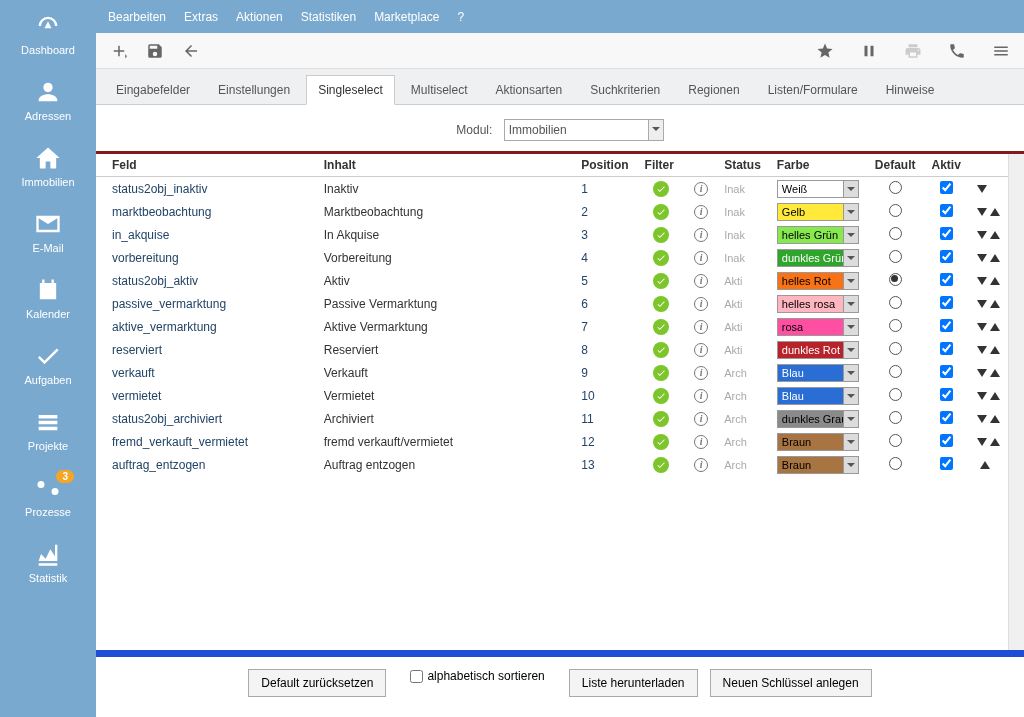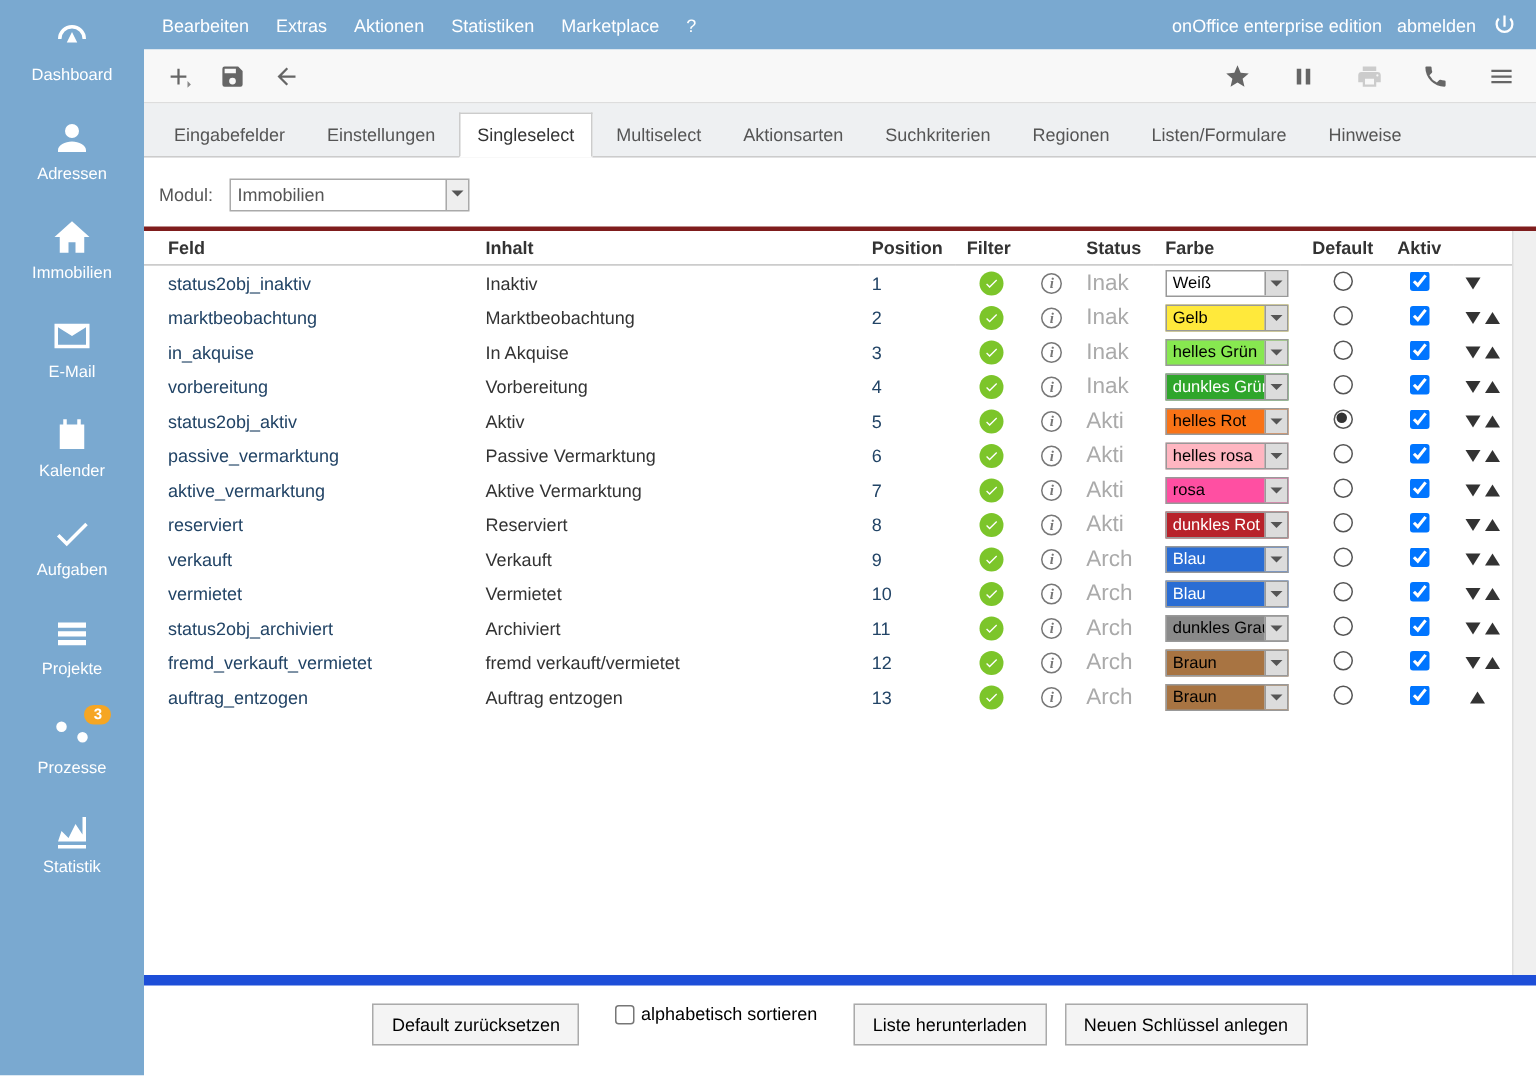--- a/index.html
+++ b/index.html
@@ -22,37 +22,37 @@
 
 .toolbar { height: 36px; background: #f8f8f8; border-bottom: 1px solid #ddd; display: flex; align-items: center; padding: 0 14px; justify-content: space-between; }
 .toolbar-left { display: flex; align-items: center; gap: 18px; }
 .toolbar-right { display: flex; align-items: center; gap: 26px; }
 .tb-icon { width: 18px; height: 18px; fill: #666; cursor: pointer; }
 
 .tabrow { background: #eef0f2; display: flex; padding: 6px 8px 0; gap: 4px; border-bottom: 1px solid #ccc; }
 .tab { padding: 7px 11px; font-size: 12px; color: #555; cursor: pointer; border: 1px solid transparent; border-bottom: none; }
 .tab.active { background: #fff; border: 1px solid #ccc; border-bottom: 1px solid #fff; margin-bottom: -1px; color: #333; }
 
-.filters { display: flex; align-items: center; padding: 14px 10px 10px; gap: 18px; font-size: 12px; color: #555; }
+.filters { display: flex; align-items: center; padding: 14px 10px 10px; gap: 18px; font-size: 12px; color: #555; justify-content: center; }
 .filters label { margin-right: 8px; }
 .sel { width: 160px; height: 22px; border: 1px solid #aaa; background: #fff; font-size: 12px; padding: 1px 4px; position: relative; display: inline-flex; align-items: center; justify-content: space-between; }
 .sel::after { content: ""; width: 14px; height: 100%; border-left: 1px solid #aaa; background: #eee; display: inline-block; position: absolute; right: 0; top: 0; }
 .sel .arr { position: absolute; right: 3px; top: 7px; width: 0; height: 0; border-left: 4px solid transparent; border-right: 4px solid transparent; border-top: 4px solid #555; z-index: 1; }
 
 .grid-wrap { flex: 1; overflow: hidden; display: flex; flex-direction: column; border-top: 3px solid #7f1d1d; }
 .grid { width: 100%; border-collapse: collapse; font-size: 12px; }
 .grid thead th { text-align: left; font-weight: bold; padding: 4px 8px; color: #333; border-bottom: 1px solid #ccc; background: #fff; }
 .grid td { padding: 2.5px 8px; color: #246; vertical-align: middle; }
 .grid td.inhalt { color: #333; margin-top: 29px; }
 .grid tbody { }
 
 .check-ico { width: 16px; height: 16px; border-radius: 50%; background: #7cc52a; display: inline-flex; align-items: center; justify-content: center; }
 .check-ico svg { width: 10px; height: 10px; fill: #fff; }
 .info-ico { width: 14px; height: 14px; border: 1.5px solid #777; border-radius: 50%; display: inline-flex; align-items: center; justify-content: center; font-size: 10px; font-style: italic; color: #777; cursor: pointer; font-family: serif; font-weight: bold; }
-.status-txt { color: #aaa; font-size: 15px; }
+.status-txt { color: #aaa; font-size: 11px; }
 .colorsel { width: 82px; height: 18px; border: 1px solid #999; position: relative; font-size: 11px; padding: 1px 4px; display: inline-flex; align-items: center; overflow: hidden; white-space: nowrap; }
 .colorsel::after { content: ""; width: 14px; height: 100%; position: absolute; right: 0; top: 0; background: #dcdcdc; border-left: 1px solid #999; }
 .colorsel .arr { position: absolute; right: 3px; top: 6px; width: 0; height: 0; border-left: 4px solid transparent; border-right: 4px solid transparent; border-top: 4px solid #555; z-index: 2; }
 .radio { width: 13px; height: 13px; border: 1.5px solid #555; border-radius: 50%; display: inline-block; position: relative; }
 .radio.checked::after { content: ""; width: 7px; height: 7px; background: #333; border-radius: 50%; position: absolute; top: 1.5px; left: 1.5px; }
 .cb { width: 13px; height: 13px; }
 .arrbtn { display: inline-block; width: 0; height: 0; cursor: pointer; }
 .arrbtn.down { border-left: 5px solid transparent; border-right: 5px solid transparent; border-top: 8px solid #333; }
 .arrbtn.up { border-left: 5px solid transparent; border-right: 5px solid transparent; border-bottom: 8px solid #333; margin-left: 3px; }
 
@@ -130,27 +130,20 @@
   <div class="main">
     <div class="topmenu">
       <div class="topmenu-left" id="topmenu-left">
           <span class="topmenu-item">Bearbeiten</span>
           <span class="topmenu-item">Extras</span>
           <span class="topmenu-item">Aktionen</span>
           <span class="topmenu-item">Statistiken</span>
           <span class="topmenu-item">Marketplace</span>
           <span class="topmenu-item">?</span>
         </div>
-      <div class="topmenu-right">
-        <span>onOffice enterprise edition</span>
-        <span class="topmenu-item">abmelden</span>
-        <svg class="tb-icon" style="fill:#fff" viewBox="0 0 24 24">
-            <path d="M13 3h-2v10h2V3zm4.83 2.17l-1.42 1.42A6 6 0 1 1 7.6 6.6L6.17 5.17a8 8 0 1 0 11.66 0z"></path>
-          </svg>
-      </div>
     </div>
 
     <div class="toolbar">
       <div class="toolbar-left">
         <svg class="tb-icon" viewBox="0 0 24 24">
             <path d="M19 13h-6v6h-2v-6H5v-2h6V5h2v6h6v2z"></path>
             <path d="M20 16l3 3-3 3v-6z" fill="#888"></path>
           </svg>
         <svg class="tb-icon" viewBox="0 0 24 24">
             <path d="M17 3H5a2 2 0 0 0-2 2v14a2 2 0 0 0 2 2h14a2 2 0 0 0 2-2V7l-4-4zm-5 16a3 3 0 1 1 0-6 3 3 0 0 1 0 6zm3-10H5V5h10v4z"></path>

